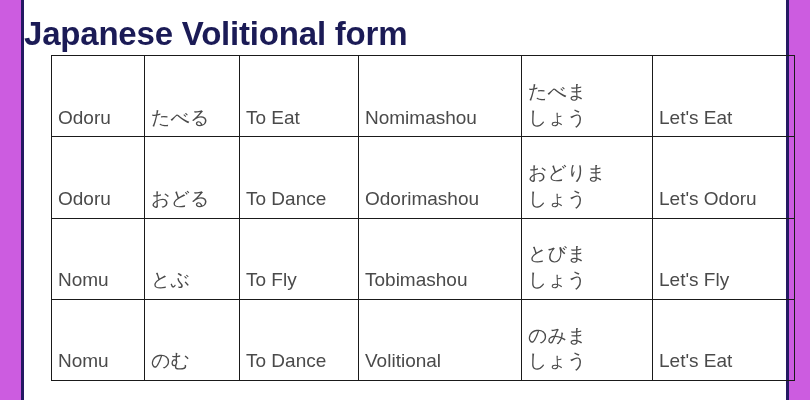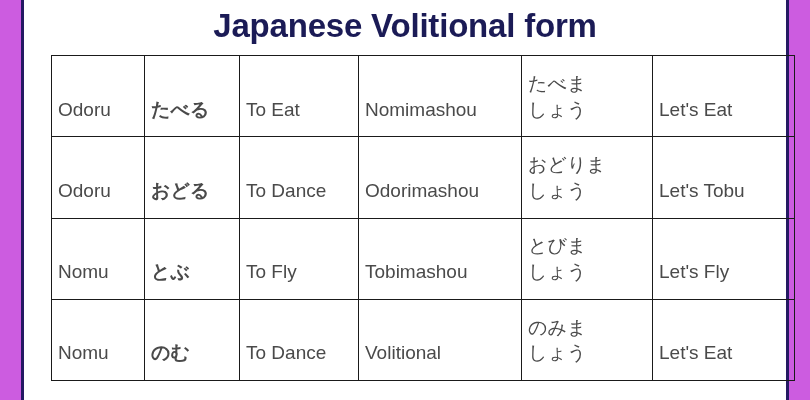--- a/index.html
+++ b/index.html
@@ -41,24 +41,24 @@
     background: #241a63;
   }
   .side-rule.left  { left: 21px; }
   .side-rule.right { right: 21px; }
 
   
   .title {
     position: absolute;
     left: 24px;
     right: 24px;
-    top: 2px;
+    top: 10px;
     height: 48px;
     line-height: 48px;
-    text-align: center;
+    text-align: left;
     font-size: 33px;
     font-weight: bold;
     color: #1b1b56;
     letter-spacing: -0.2px;
     white-space: nowrap;
   }
 
   
   .watermark {
     position: absolute;
@@ -96,28 +96,28 @@
     width: 701px;
     height: 326px;
     border-collapse: collapse;
     table-layout: fixed;
     z-index: 2;
     background: transparent;
   }
   .vtable td {
     border: 1.6px solid #1a1a1a;
     vertical-align: bottom;
-    padding: 0 0 14px 6px;
+    padding: 0 0 6px 6px;
     font-size: 19px;
     color: #4a4a4a;
     line-height: 1.35;
     background: transparent;
   }
   .c0 { width: 86px; }
-  .c1 { width: 88px; font-weight: bold; }
+  .c1 { width: 88px; }
   .c2 { width: 112px; }
   .c3 { width: 156px; }
   .c4 { width: 124px; }
   .c5 { width: 135px; }
 
   .jp { font-family: "DejaVu Sans", "Liberation Sans", sans-serif; }
   .c4txt { font-family: "DejaVu Sans", "Liberation Sans", sans-serif; display: block; }
 </style>
 </head>
 <body>
@@ -147,21 +147,21 @@
       </tr>
       <tr>
         <td class="c0">Odoru</td>
         <td class="c1 jp">おどる</td>
         <td class="c2">To Dance</td>
         <td class="c3">Odorimashou</td>
         <td class="c4">
           <span class="c4txt">おどりま</span>
           <span class="c4txt">しょう</span>
         </td>
-        <td class="c5">Let's Tobu</td>
+        <td class="c5">Let's Odoru</td>
       </tr>
       <tr>
         <td class="c0">Nomu</td>
         <td class="c1 jp">とぶ</td>
         <td class="c2">To Fly</td>
         <td class="c3">Tobimashou</td>
         <td class="c4">
           <span class="c4txt">とびま</span>
           <span class="c4txt">しょう</span>
         </td>

